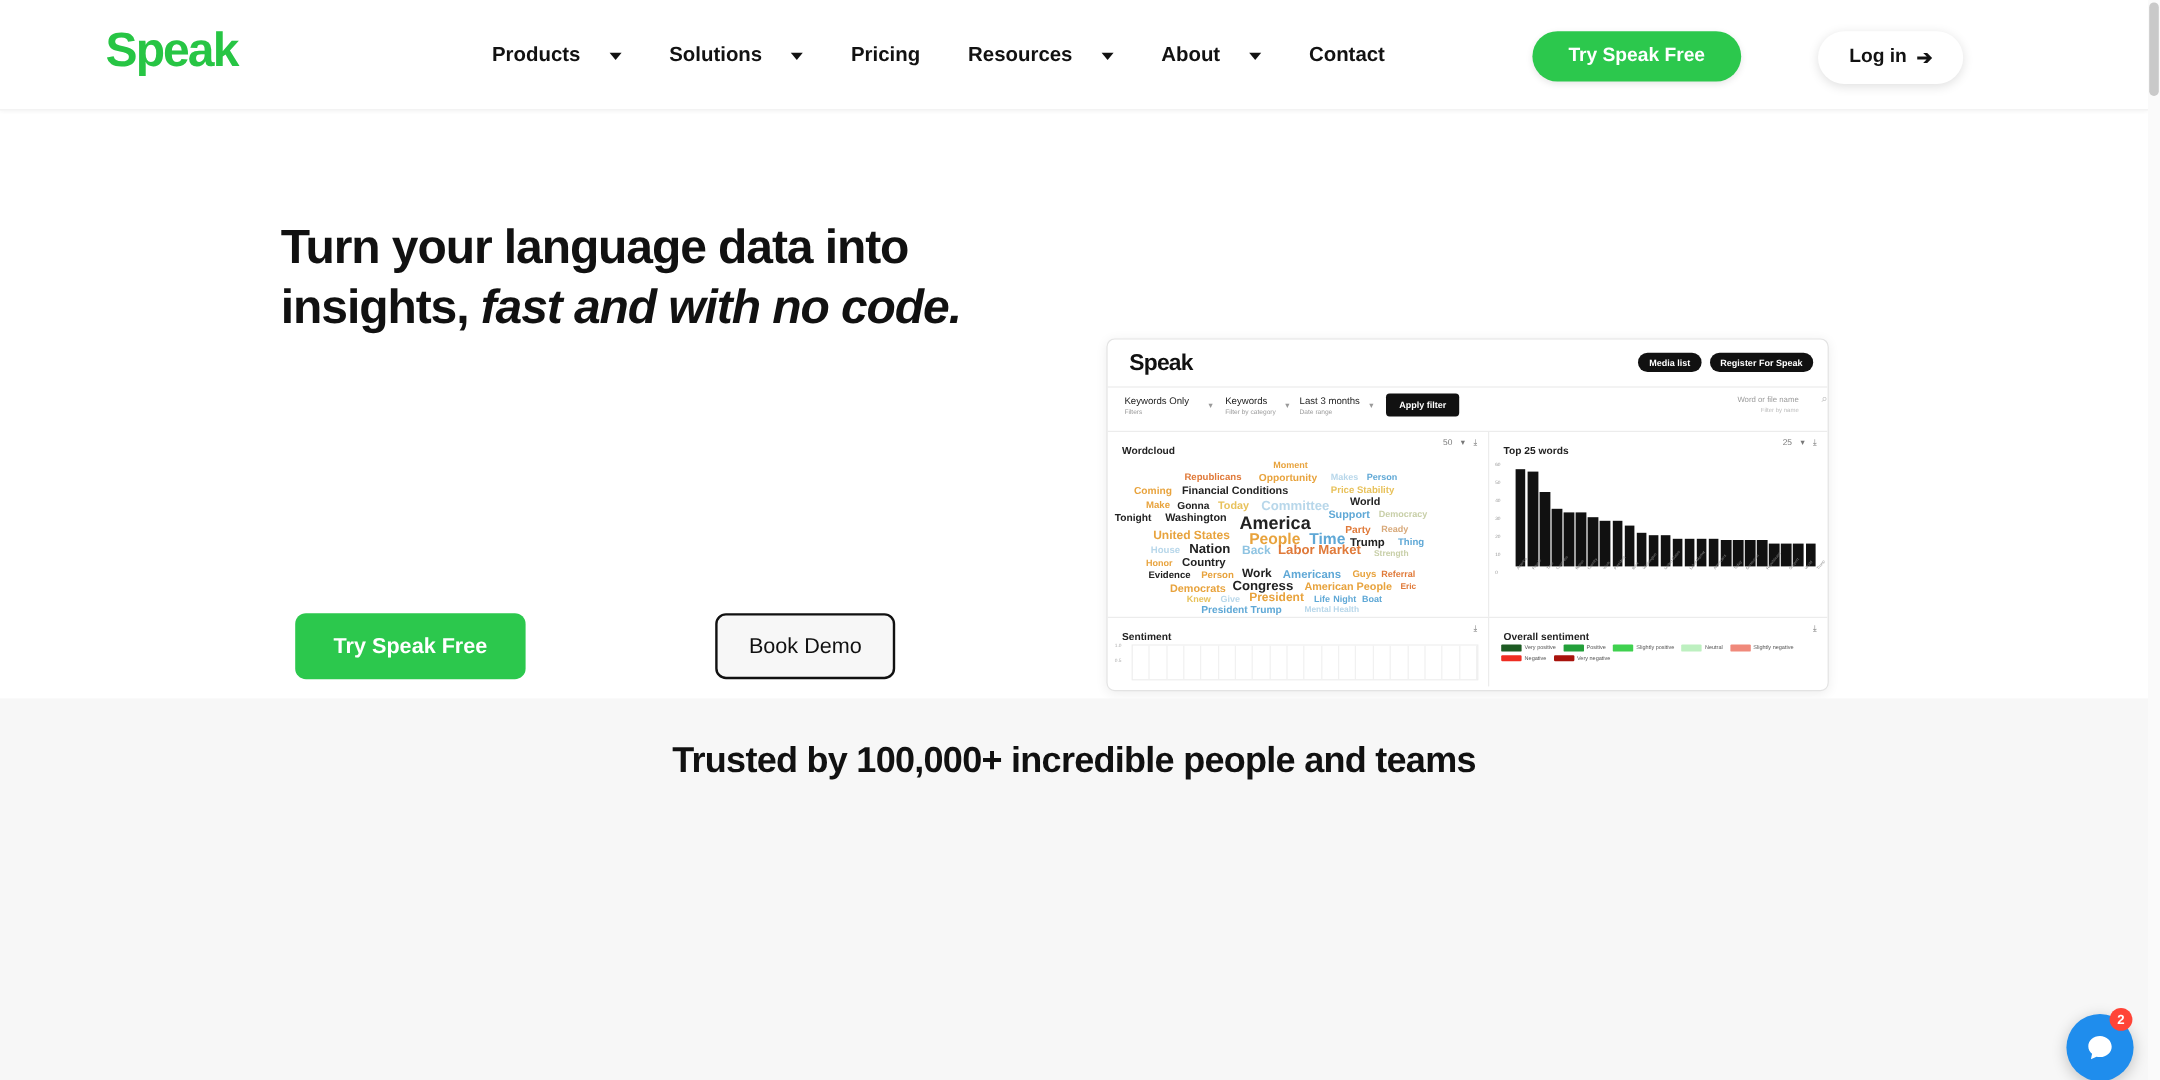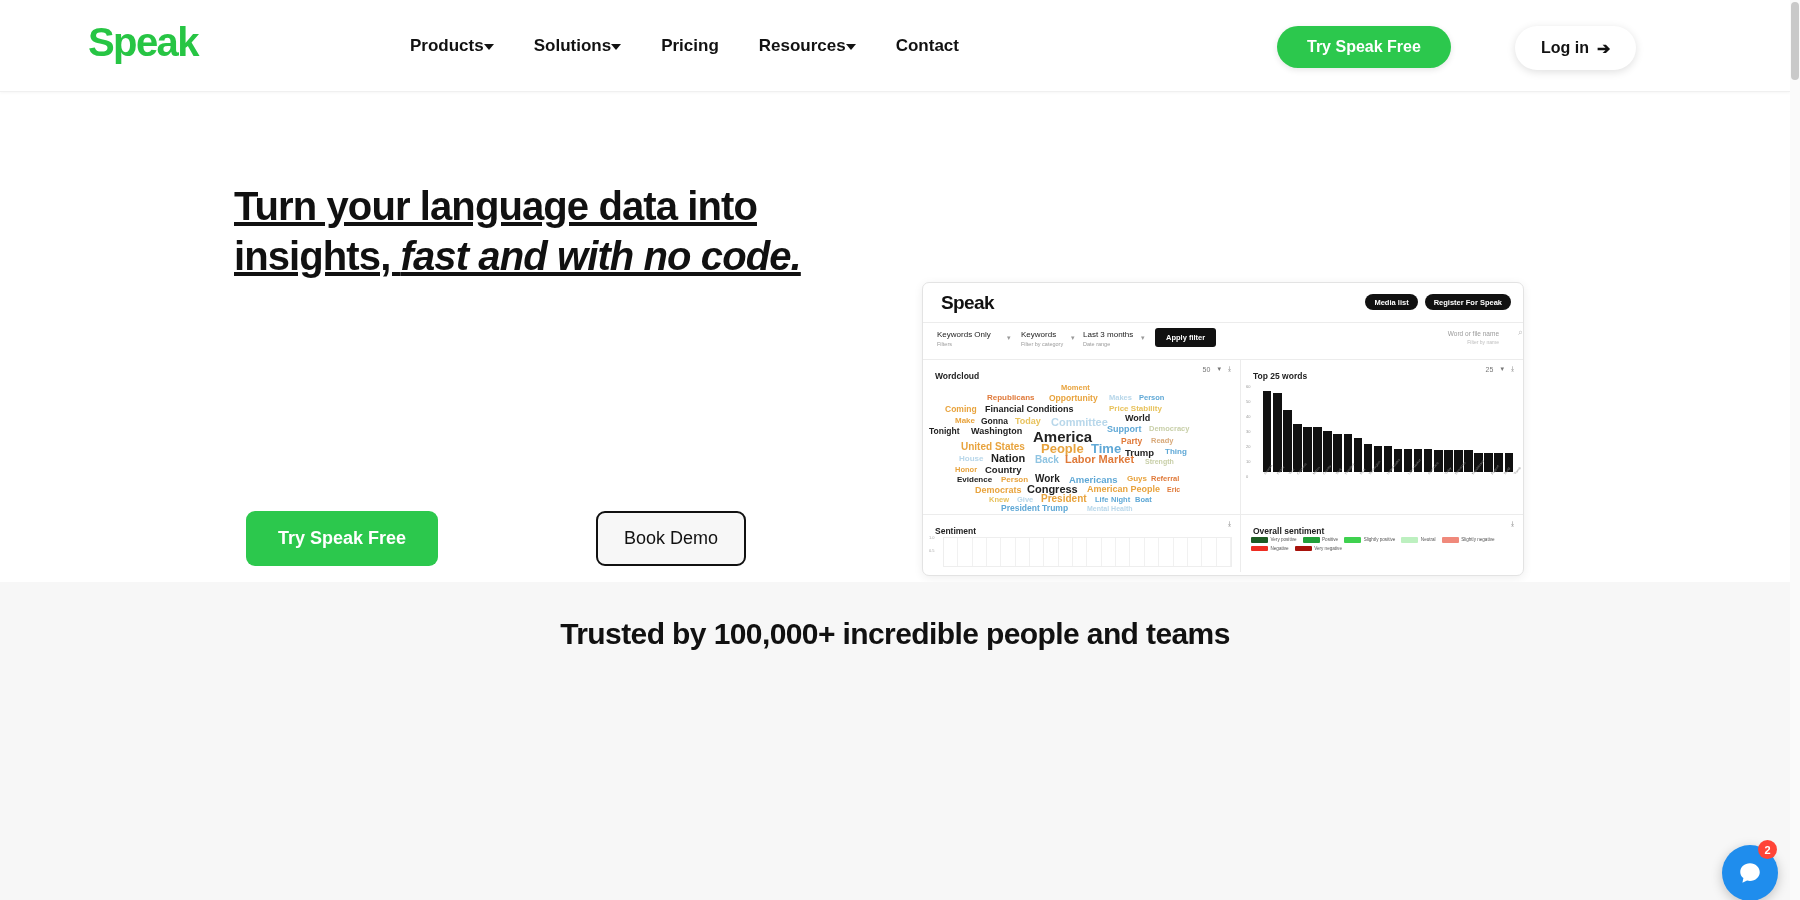--- a/index.html
+++ b/index.html
@@ -20,21 +20,21 @@
     box-shadow: 0 1px 3px rgba(0,0,0,0.04);
     z-index: 40;
   }
   .logo {
     position: absolute; left: 88px; top: 20px;
     font-size: 40px; font-weight: 800; color: #27c544;
     letter-spacing: -1.6px; font-family: "Liberation Sans", sans-serif;
   }
   .nav { position: absolute; left: 390px; top: 0; height: 92px; display: flex; align-items: center; gap: 0; }
   .nav-item {
-    display: flex; align-items: center; gap: 0;
+    display: flex; align-items: center; gap: 24px;
     font-size: 17px; font-weight: 700; color: #121212;
     padding: 0 20px; height: 92px; cursor: pointer; white-space: nowrap;
   }
   .caret {
     width: 0; height: 0; border-left: 5px solid transparent;
     border-right: 5px solid transparent; border-top: 6px solid #121212;
     display: inline-block; margin-top: 2px;
   }
   .btn-try-header {
     position: absolute; left: 1277px; top: 26px;
@@ -62,21 +62,20 @@
     position: absolute; right: 1px; top: 2px; width: 8px; height: 78px;
     background: #c9c9c9; border-radius: 5px;
   }
 
   
   .hero { position: absolute; top: 92px; left: 0; width: 1790px; height: 490px; background: #fff; }
   .hero-h1 {
     position: absolute; left: 234px; top: 90px; width: 640px;
     font-size: 40px; font-weight: 800; line-height: 1.24; letter-spacing: -0.9px;
     color: #111;
-    text-decoration: underline;
   }
   .hero-h1 em { font-style: italic; font-weight: 800; }
   .hero-p {
     position: absolute; left: 234px; top: 222px; width: 640px;
     font-size: 18.5px; line-height: 1.62; color: #3b3b3b; font-weight: 400;
   }
   .hero-cta { position: absolute; left: 246px; top: 419px; display: flex; align-items: center; gap: 158px; }
   .btn-try-hero {
     background: #2cc84d; color: #fff; border: none; border-radius: 9px;
     height: 55px; padding: 0 32px; font-size: 18px; font-weight: 800;
@@ -188,20 +187,24 @@
       </div>
       <div class="nav-item">
         <span>Solutions</span>
         <span class="caret"></span>
       </div>
       <div class="nav-item">
         <span>Pricing</span>
       </div>
       <div class="nav-item">
         <span>Resources</span>
+        <span class="caret"></span>
+      </div>
+      <div class="nav-item">
+        <span>About</span>
         <span class="caret"></span>
       </div>
       <div class="nav-item">
         <span>Contact</span>
       </div>
     </div>
 
     <button class="btn-try-header">Try Speak Free</button>
     <button class="btn-login">
       <span>Log in</span>

